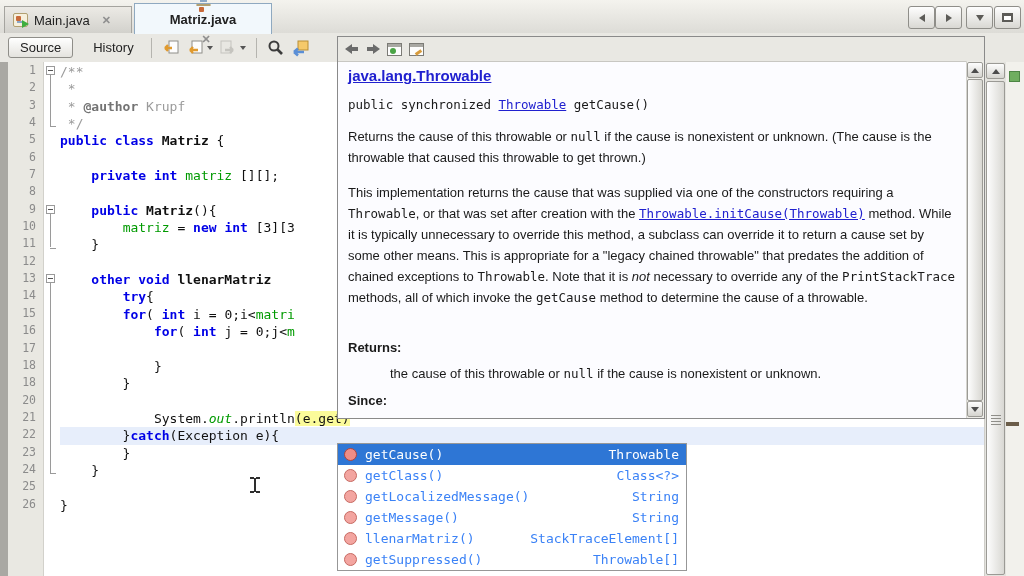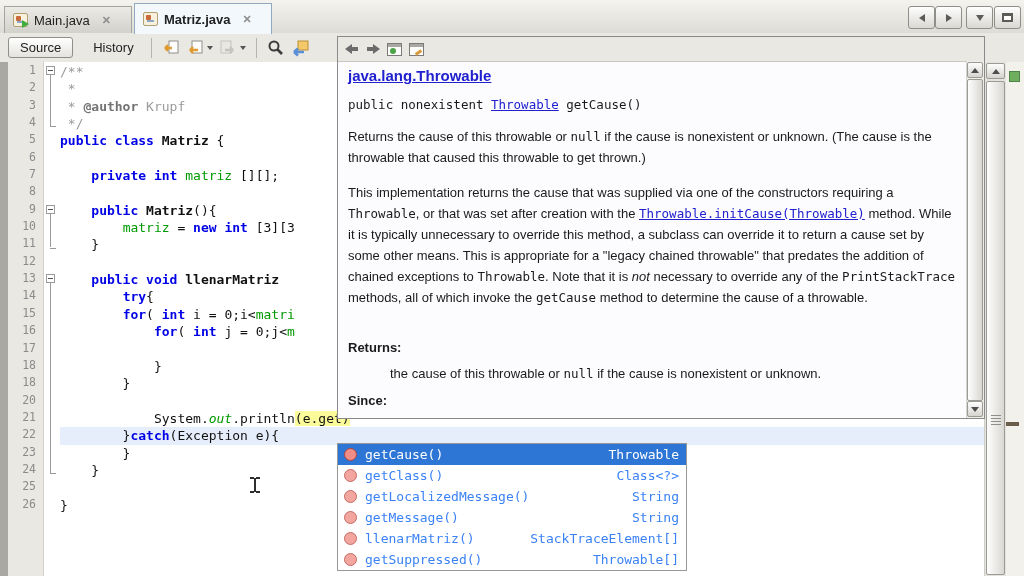--- a/index.html
+++ b/index.html
@@ -130,21 +130,21 @@
   <div class="tabbar">
     <div class="tab inactive" style="left:4px;width:128px;">
       <span class="jicon">
           <span class="dot"></span>
           <span class="bar"></span>
           <span class="run"></span>
         </span>
       <span>Main.java</span>
       <span class="close">✕</span>
     </div>
-    <div class="tab active" style="left:134px;width:138px;">
+    <div class="tab active" style="left:134px;width:138px;flex-direction:column;">
       <span class="jicon">
           <span class="dot"></span>
           <span class="bar"></span>
         </span>
       <span>Matriz.java</span>
       <span class="close">✕</span>
     </div>
     <div class="tbtn" style="left:908px;">
         <span class="arr-l"></span>
       </div>
@@ -246,21 +246,21 @@
         <div class="cl"><span class="tk-cm"> * </span><span class="tk-cmt">@author</span><span class="tk-cm"> Krupf</span></div>
         <div class="cl"><span class="tk-cm"> */</span></div>
         <div class="cl"><span class="tk-kw">public class </span><span class="tk-bd">Matriz </span><span class="tk-pl">{</span></div>
         <div class="cl"></div>
         <div class="cl"><span class="tk-pl">    </span><span class="tk-kw">private int </span><span class="tk-fld">matriz </span><span class="tk-pl">[][];</span></div>
         <div class="cl"></div>
         <div class="cl"><span class="tk-pl">    </span><span class="tk-kw">public </span><span class="tk-bd">Matriz</span><span class="tk-pl">(){</span></div>
         <div class="cl"><span class="tk-pl">        </span><span class="tk-fld">matriz</span><span class="tk-pl"> = </span><span class="tk-kw">new int </span><span class="tk-pl">[3][3</span></div>
         <div class="cl"><span class="tk-pl">    }</span></div>
         <div class="cl"></div>
-        <div class="cl"><span class="tk-pl">    </span><span class="tk-kw">public void </span><span class="tk-bd">llenarMatriz</span></div>
+        <div class="cl"><span class="tk-pl">    </span><span class="tk-kw">other void </span><span class="tk-bd">llenarMatriz</span></div>
         <div class="cl"><span class="tk-pl">        </span><span class="tk-kw">try</span><span class="tk-pl">{</span></div>
         <div class="cl"><span class="tk-pl">        </span><span class="tk-kw">for</span><span class="tk-pl">( </span><span class="tk-kw">int </span><span class="tk-pl">i = 0;i&lt;</span><span class="tk-fld">matri</span></div>
         <div class="cl"><span class="tk-pl">            </span><span class="tk-kw">for</span><span class="tk-pl">( </span><span class="tk-kw">int </span><span class="tk-pl">j = 0;j&lt;</span><span class="tk-fld">m</span></div>
         <div class="cl"></div>
         <div class="cl"><span class="tk-pl">            }</span></div>
         <div class="cl"><span class="tk-pl">        }</span></div>
         <div class="cl"></div>
         <div class="cl"><span class="tk-pl">            System.</span><span class="tk-sf">out</span><span class="tk-pl">.println</span><span class="tk-hl">(e.get)</span></div>
         <div class="cl"><span class="tk-pl">        }</span><span class="tk-kw">catch</span><span class="tk-pl">(Exception e){</span></div>
         <div class="cl"><span class="tk-pl">        }</span></div>
@@ -305,21 +305,21 @@
           <span class="tbar"></span>
           <span class="ball"></span>
         </span>
       <span class="winicon">
           <span class="tbar"></span>
           <span class="pen"></span>
         </span>
     </div>
     <div class="jd-content">
       <div class="jd-h"><span class="jd-link">java.lang.Throwable</span></div>
-      <div class="jd-sig"><span class="jd-code">public nonexistent </span><span class="jd-code jd-link">Throwable</span><span class="jd-code"> getCause()</span></div>
+      <div class="jd-sig"><span class="jd-code">public synchronized </span><span class="jd-code jd-link">Throwable</span><span class="jd-code"> getCause()</span></div>
       <div class="jd-p"><span>Returns the cause of this throwable or </span><span class="jd-code">null</span><span> if the cause is nonexistent or unknown. (The cause is the throwable that caused this throwable to get thrown.)</span></div>
       <div class="jd-p"><span>This implementation returns the cause that was supplied via one of the constructors requiring a </span><span class="jd-code">Throwable</span><span>, or that was set after creation with the </span><span class="jd-code jd-link">Throwable.initCause(Throwable)</span><span> method. While it is typically unnecessary to override this method, a subclass can override it to return a cause set by some other means. This is appropriate for a "legacy chained throwable" that predates the addition of chained exceptions to </span><span class="jd-code">Throwable</span><span>. Note that it is </span><span class="jd-i">not</span><span> necessary to override any of the </span><span class="jd-code">PrintStackTrace</span><span> methods, all of which invoke the </span><span class="jd-code">getCause</span><span> method to determine the cause of a throwable.</span></div>
       <div class="jd-ret">Returns:</div>
       <div class="jd-rettext"><span>the cause of this throwable or </span><span class="jd-code">null</span><span> if the cause is nonexistent or unknown.</span></div>
       <div class="jd-since">Since:</div>
     </div>
     <div class="jd-scroll">
       <div class="sbtn" style="top:1px;left:0;width:16px;">
           <span class="sb-up"></span>
         </div>

